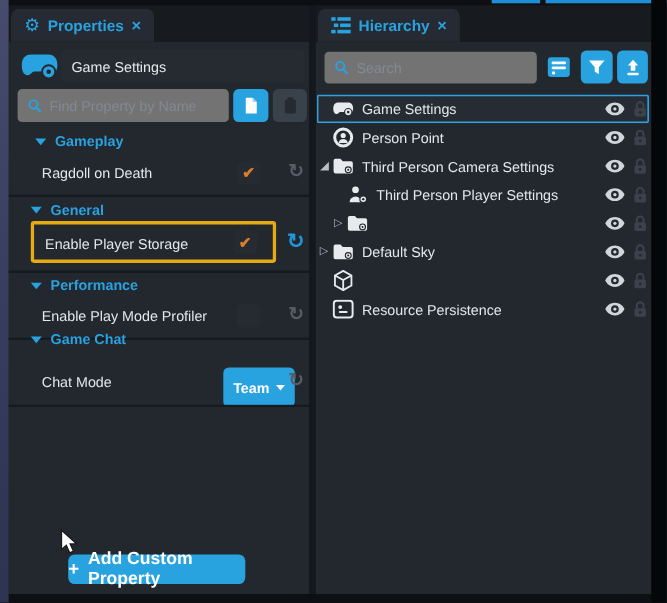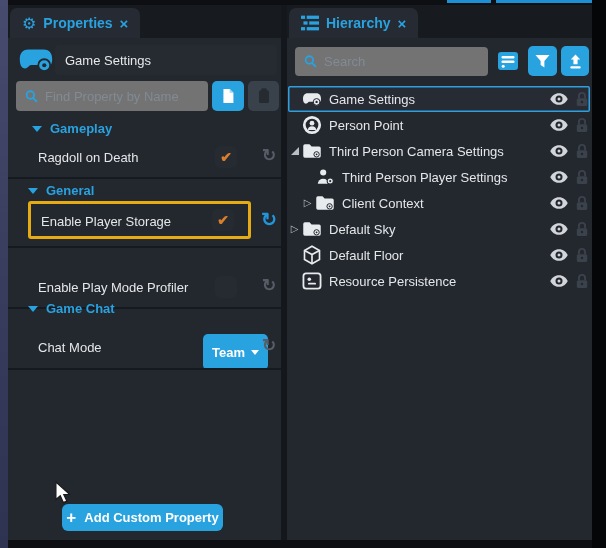--- a/index.html
+++ b/index.html
@@ -64,21 +64,21 @@
   .highlight-box .checkbox { left:181px; top:5px; }
 
   .dropdown-btn { position:absolute; background:#29a2e0; border-radius:5px; height:25px;
     display:flex; align-items:center; justify-content:center; gap:6px; padding:18px 9px; }
   .dropdown-btn .dd-label { color:#fff; font-size:13px; font-weight:bold; }
   .dd-caret { width:0; height:0; border-left:4px solid transparent; border-right:4px solid transparent; border-top:5px solid #fff; }
 
   .add-btn { position:absolute; left:54px; top:466px; width:161px; height:27px; background:#29a2e0;
     border-radius:6px; display:flex; align-items:center; justify-content:center; gap:8px; }
   .add-btn .plus { color:#fff; font-size:17px; font-weight:bold; line-height:1; margin-top:-1px; }
-  .add-btn .lbl { color:#fff; font-size:13px; font-weight:bold; }
+  .add-btn .lbl { color:#fff; font-size:16px; font-weight:bold; }
 
   
   .h-row { position:absolute; left:1px; width:302px; height:26px; display:flex; align-items:center; border-radius:2px; }
   .h-row.selected { box-shadow:inset 0 0 0 1.5px #2f9fe0; background:#272c34; }
   .caret-slot { width:13px; display:flex; align-items:center; justify-content:center; flex:none; }
   .caret-slot.hidden-slot { visibility:hidden; }
   .exp-tri { width:0; height:0; border-bottom:8px solid #b9bec5; border-left:8px solid transparent; }
   .col-caret { color:#b9bec5; font-size:10px; line-height:1; }
   .h-icon { width:20px; height:18px; flex:none; margin:0 7px 0 1px; color:#e8ebee; }
   .h-label { color:#e4e7ea; font-size:13px; flex:1; white-space:nowrap; overflow:hidden; }
@@ -229,20 +229,24 @@
     </div>
     <div class="highlight-box">
       <span class="prop-label">Enable Player Storage</span>
       <div class="checkbox">
         <span class="mark">✔</span>
       </div>
     </div>
     <span class="reset active" style="left:253px;top:172px;font-size:19px;">↺</span>
     <div class="divider" style="top:208px;"></div>
 
+    <div class="section-header" style="top:214px;">
+      <div class="tri-down"></div>
+      <span class="section-title">Performance</span>
+    </div>
     <span class="prop-label" style="top:242px;">Enable Play Mode Profiler</span>
     <div class="checkbox" style="left:207px;top:238px;">
       <span class="mark"></span>
     </div>
     <span class="reset" style="left:254px;top:239px;">↺</span>
     <div class="divider" style="top:269px;"></div>
 
     <div class="section-header" style="top:263px;">
       <div class="tri-down"></div>
       <span class="section-title">Game Chat</span>
@@ -353,21 +357,20 @@
         </svg>
     </div>
 
     <div class="h-row indent1" style="top:152px;">
       <div class="caret-slot">
         <span class="col-caret">▷</span>
       </div>
       <svg class="h-icon">
           <use href="#s-folder"></use>
         </svg>
-      <span class="h-label">Client Context</span>
       <svg class="h-eye">
           <use href="#s-eye"></use>
         </svg>
       <svg class="h-lock">
           <use href="#s-lock"></use>
         </svg>
     </div>
 
     <div class="h-row" style="top:178px;">
       <div class="caret-slot">
@@ -383,21 +386,20 @@
       <svg class="h-lock">
           <use href="#s-lock"></use>
         </svg>
     </div>
 
     <div class="h-row" style="top:204px;">
       <div class="caret-slot hidden-slot"></div>
       <svg class="h-icon" style="height:20px;">
           <use href="#s-cube"></use>
         </svg>
-      <span class="h-label">Default Floor</span>
       <svg class="h-eye">
           <use href="#s-eye"></use>
         </svg>
       <svg class="h-lock">
           <use href="#s-lock"></use>
         </svg>
     </div>
 
     <div class="h-row" style="top:230px;">
       <div class="caret-slot hidden-slot"></div>

